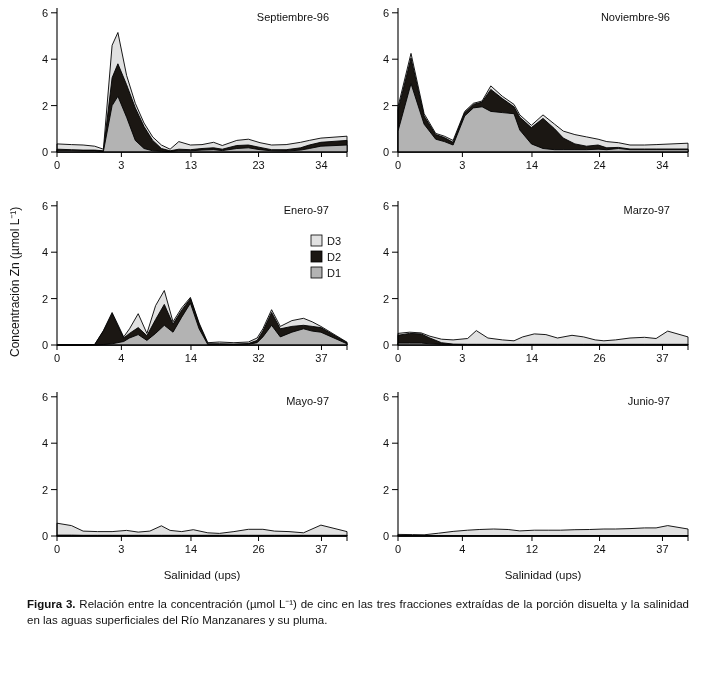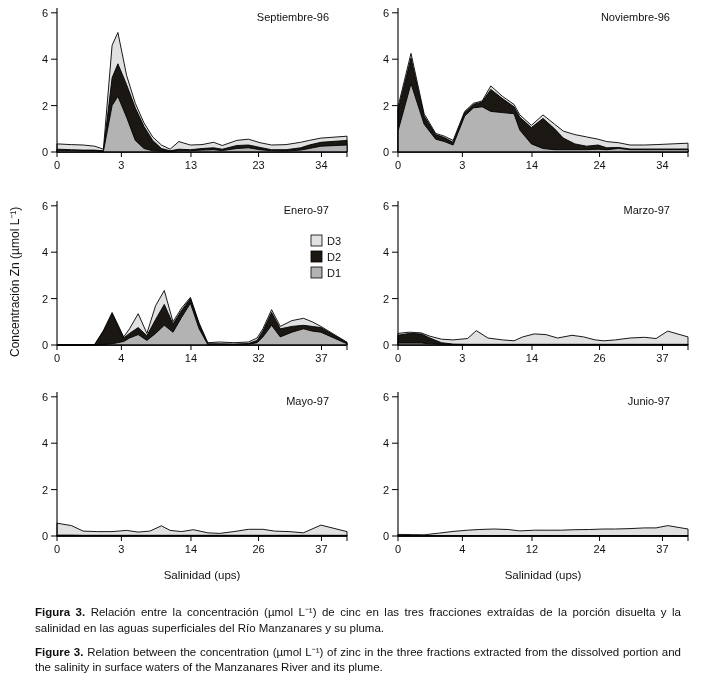--- a/index.html
+++ b/index.html
@@ -16,21 +16,21 @@
   .p5 { left:368px; top:386px; }
   .ylabel {
     position:absolute; left:6px; top:357px;
     transform-origin:0 0; transform:rotate(-90deg);
     white-space:nowrap; font-size:12px; color:#111;
   }
   .captions {
     position:absolute; left:27px; top:597px; width:662px;
     font-size:11.5px; line-height:1.37; text-align:justify; color:#111;
   }
-  .captions p { margin:8px; }
+  .captions p { margin:0; }
   svg text { font-family:"Liberation Sans", sans-serif; fill:#111; }
 </style>
 </head>
 <body>
 
 <div class="page">
   <div class="ylabel">Concentración Zn  (µmol L⁻¹)</div>
 
   <div class="panel p0"><svg width="336" height="180" viewBox="0 0 336 180">
         <polygon points="30,150 30.0,141.9 44.5,142.6 56.1,143.0 67.7,144.2 76.4,147.2 85.1,43.3 90.9,30.5 99.6,73.4 108.3,101.3 117.0,121.0 125.7,134.9 134.4,143.0 143.1,147.2 151.8,139.6 163.4,143.0 175.0,142.6 186.6,140.3 195.3,143.5 209.8,138.4 221.4,137.2 233.0,140.7 244.6,143.0 259.1,142.6 273.6,140.3 282.3,138.4 293.9,136.1 320.0,134.2 320,150" fill="#e1e1e1" stroke="#000000" stroke-width="0.9" stroke-linejoin="round"></polygon>
@@ -192,15 +192,14 @@
         <line x1="231.54999999999998" y1="150" x2="231.54999999999998" y2="155" stroke="#000000" stroke-width="1"></line>
         <text x="231.54999999999998" y="167" text-anchor="middle" font-size="11">24</text>
         <line x1="294.48" y1="150" x2="294.48" y2="155" stroke="#000000" stroke-width="1"></line>
         <text x="294.48" y="167" text-anchor="middle" font-size="11">37</text>
         <text x="302" y="19" text-anchor="end" font-size="11">Junio-97</text>
         <text x="175" y="193" text-anchor="middle" font-size="11.5">Salinidad (ups)</text>
       </svg></div>
 
   <div class="captions">
     <p><b>Figura 3.</b><span> Relación entre la concentración (µmol L⁻¹) de cinc en las tres fracciones extraídas de la porción disuelta y la salinidad en las aguas superficiales del Río Manzanares y su pluma.</span></p>
-    <p><b>Figure 3.</b><span> Relation between the concentration (µmol L⁻¹) of zinc in the three fractions extracted from the dissolved portion and the salinity in surface waters of the Manzanares River and its plume.</span></p>
   </div>
 </div>
 
 </body></html>

